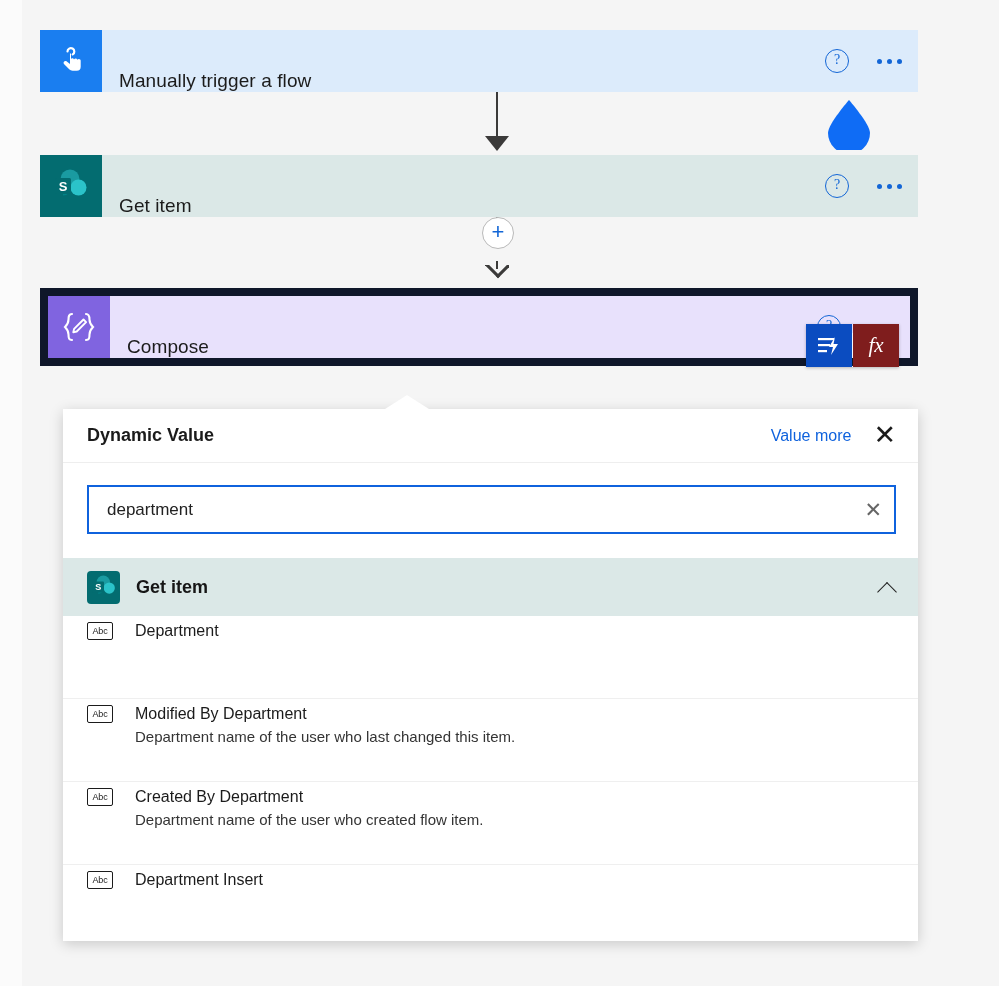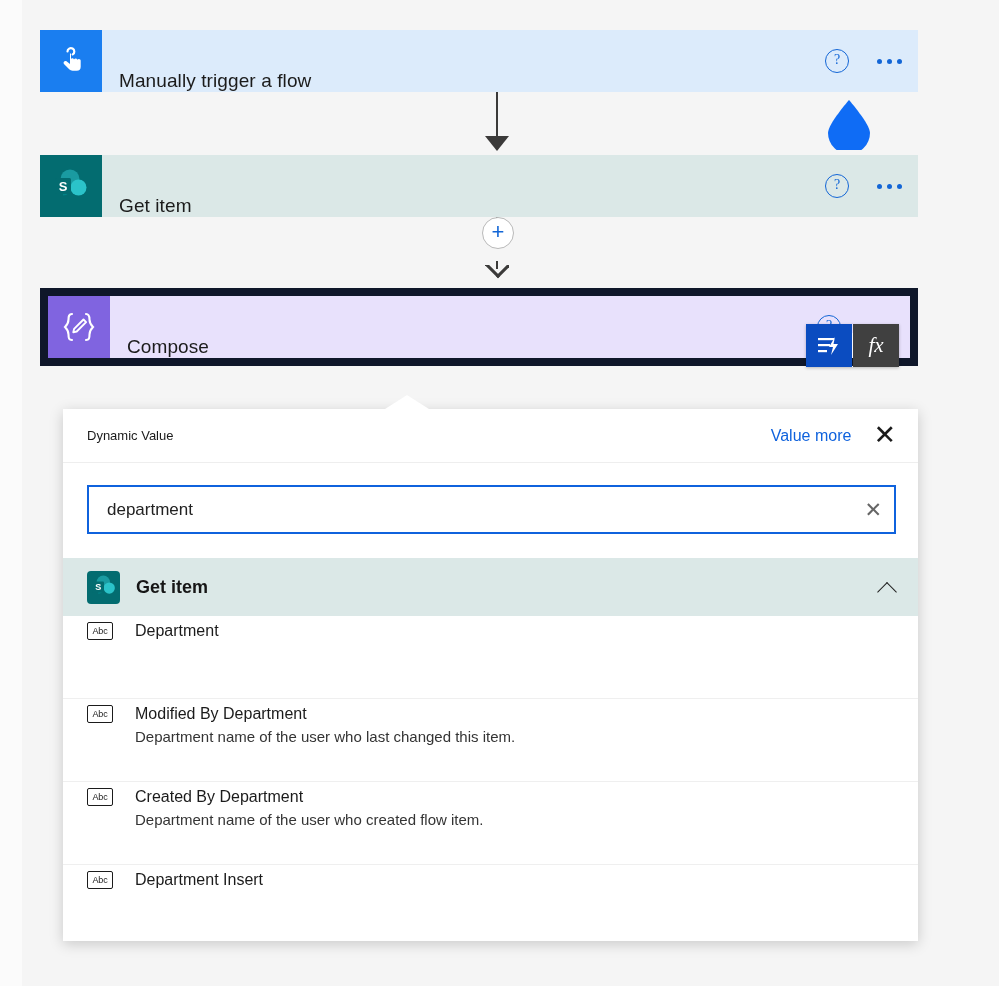--- a/index.html
+++ b/index.html
@@ -150,21 +150,21 @@
     box-shadow: 0 1px 3px rgba(0,0,0,.25);
   }
   .fx-half {
     flex: 1;
     display: flex;
     align-items: center;
     justify-content: center;
     color: #fff;
   }
   .fx-dyn { background: #0b4cc0; }
-  .fx-fx  { background: #404040; font-family: "Liberation Serif", serif; font-style: italic; font-size: 21px; }
+  .fx-fx  { background: #7f1d1d; font-family: "Liberation Serif", serif; font-style: italic; font-size: 21px; }
   .fx-divider {
     width: 1px;
     background: rgba(255,255,255,.75);
     margin: 9px 0;
   }
 
   
   .conn {
     position: absolute;
     left: 455px;
@@ -245,22 +245,22 @@
     border-bottom: 14px solid #fff;
   }
   .panel-head {
     height: 53px;
     border-bottom: 1px solid #eeeeee;
     display: flex;
     align-items: center;
     padding: 0 22px 0 24px;
   }
   .panel-title {
-    font-size: 13px;
-    font-weight: normal;
+    font-size: 18px;
+    font-weight: bold;
     color: #1b1b1b;
     flex: 1;
   }
   .learn-more {
     font-size: 16px;
     color: #0f62dd;
     margin-right: 22px;
   }
   .close-x {
     font-size: 27px;

